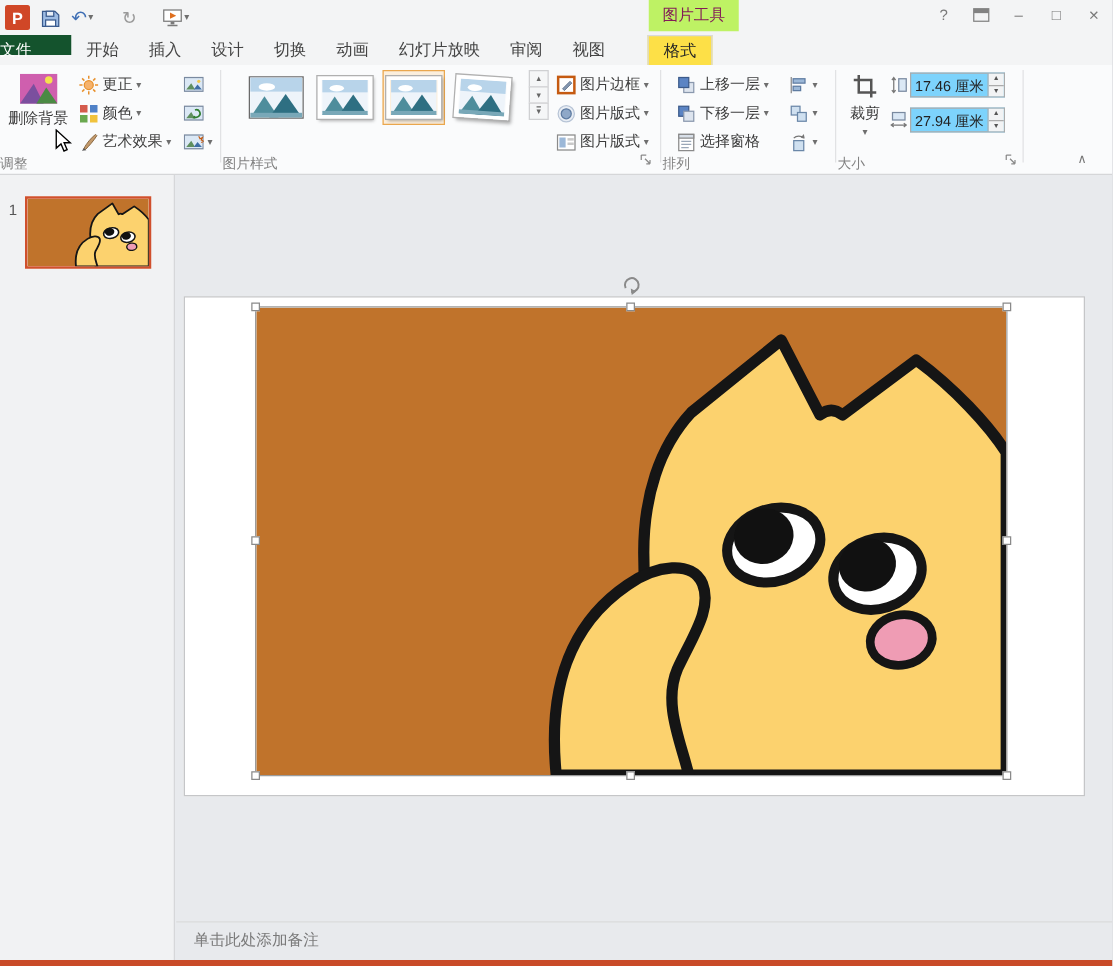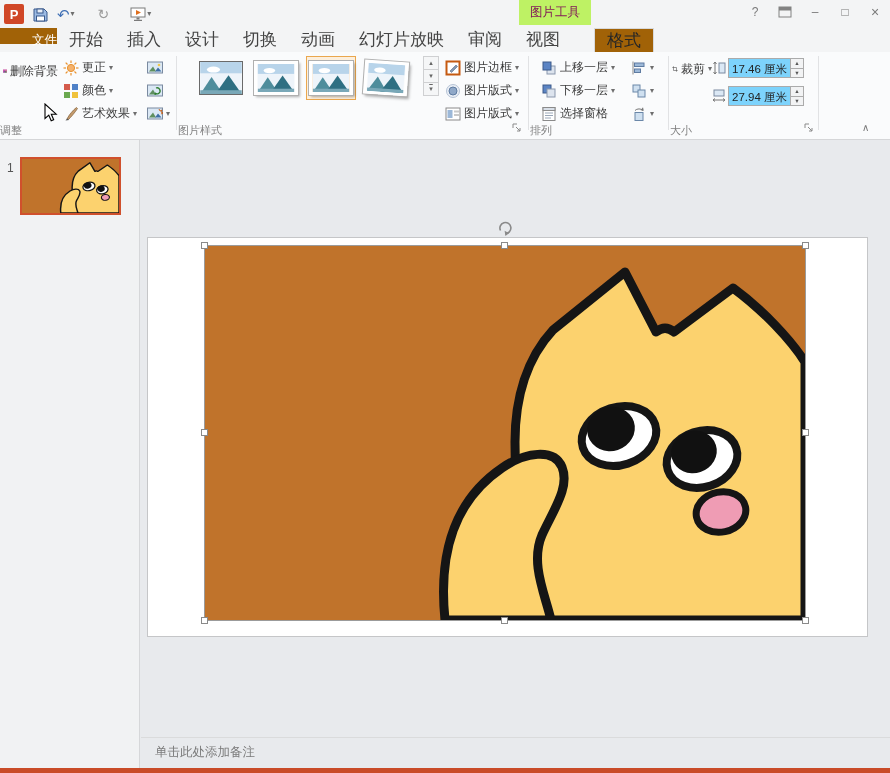--- a/index.html
+++ b/index.html
@@ -14,29 +14,29 @@
 .undo{color:#3f6fb5;font-size:15px;line-height:1}
 .redo{color:#9a9a9a;font-size:14px;line-height:1}
 .caret{font-size:8px;color:#6e6e6e;line-height:1}
 .wtitle{position:absolute;left:186px;top:7px;font-size:12px;color:#6f6f6f;white-space:nowrap}
 .ctxbadge{position:absolute;left:519px;top:0;height:25px;line-height:25px;padding:0 11px;background:#bef264;color:#821b57;font-size:12.5px}
 .winbtns{position:absolute;right:0;top:0;display:flex;height:24px}
 .wbtn{width:30px;height:24px;display:flex;align-items:center;justify-content:center;color:#7a7a7a;font-size:12px}
 .signin{position:absolute;right:3px;top:31px;font-size:12.5px;color:#a0402c}
 
 .tabsrow{position:absolute;top:28px;left:0;right:0;height:24px;background:#f3f4f5}
-.filetab{position:absolute;left:0;top:28px;width:57px;height:16px;background:#a16207;color:#fff;text-align:right;line-height:24px;font-size:12.5px}
+.filetab{position:absolute;left:0;top:28px;width:57px;height:16px;background:#14532d;color:#fff;text-align:left;line-height:24px;font-size:12.5px}
 .tabs{position:absolute;left:57px;top:28px;display:flex;height:24px}
-.tab{padding:0 12px;line-height:24px;font-size:17px;color:#444;white-space:nowrap}
-.tab.fmt{margin-left:22px;background:#a16207;border:1px solid #d8d9da;border-bottom:none;color:#262626;height:25px}
+.tab{padding:0 12px;line-height:24px;font-size:13px;color:#444;white-space:nowrap}
+.tab.fmt{margin-left:22px;background:#fde047;border:1px solid #d8d9da;border-bottom:none;color:#262626;height:25px}
 
 .ribbon{position:absolute;top:52px;left:0;right:0;height:88px;background:#fafbfc;border-bottom:1px solid #d5d6d8}
 .sbtn{position:absolute;display:flex;align-items:center;gap:3px;height:21px;padding:0 3px}
 .lbl{font-size:12px;white-space:nowrap;color:#3c3c3c}
-.bigbtn{position:absolute;display:flex;flex-direction:row;align-items:center;gap:3px;padding-top:5px}
+.bigbtn{position:absolute;display:flex;flex-direction:column;align-items:center;gap:3px;padding-top:5px}
 .biglbl{font-size:12px;color:#3c3c3c;white-space:nowrap}
 .glabel{position:absolute;top:71px;font-size:11px;color:#808080;}
 .vsep{position:absolute;top:4px;height:74px;width:1px;background:#e1e2e4}
 .launcher{position:absolute;width:13px;height:13px;display:flex;align-items:center;justify-content:center}
 .collapse{position:absolute;left:862px;top:70px;font-size:10px;color:#777}
 .spinfield{position:absolute;width:76px;height:20px;background:#7dd3fc;border:1px solid #ababab;display:flex}
 .spinval{flex:1;font-size:11.5px;padding-top:3px;padding-left:3px;white-space:nowrap;color:#222}
 .spincol{width:13px;border-left:1px solid #ababab;display:flex;flex-direction:column}
 .spinbtn{flex:1;font-size:5.5px;color:#555;display:flex;align-items:center;justify-content:center;background:#f2f3f4}
 .spinbtn+.spinbtn{border-top:1px solid #ababab}

